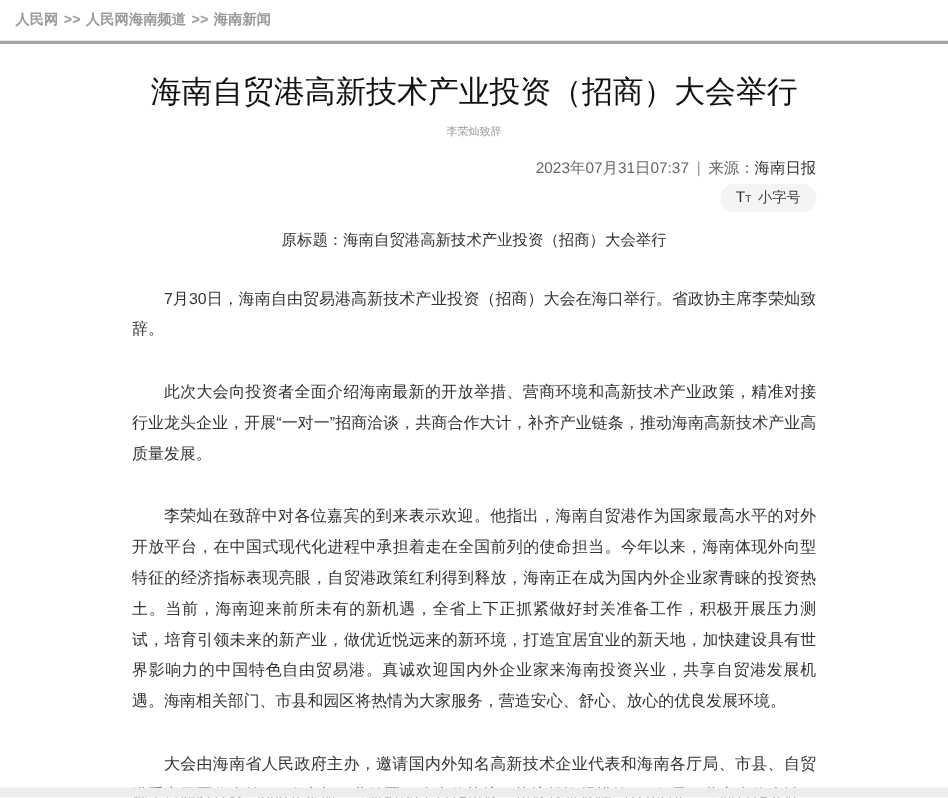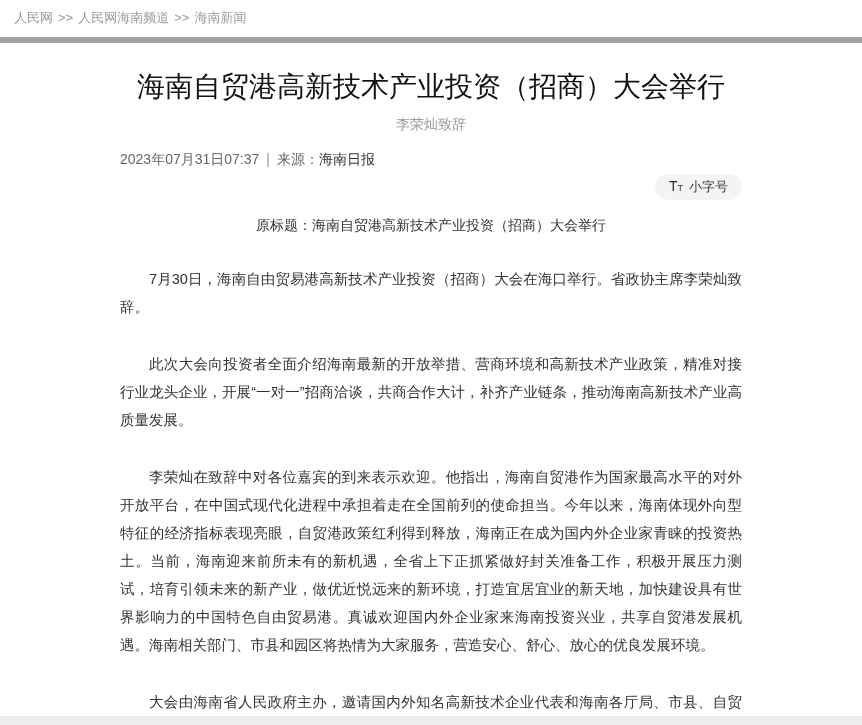--- a/index.html
+++ b/index.html
@@ -8,21 +8,22 @@
     background: #ffffff;
     font-family: "Liberation Sans", "DejaVu Sans", sans-serif;
     overflow: hidden;
     position: relative;
   }
   
   .breadcrumb {
     padding: 9px 12px 10px 14px;
     font-size: 13px;
     color: #9a9a9a;
-    border-bottom: 6px solid #a3a3a3;
+    border-bottom: 3px solid #a3a3a3;
+    font-weight: bold;
   }
   .breadcrumb a {
     color: #9a9a9a;
     text-decoration: none;
     cursor: pointer;
   }
   .breadcrumb .sep { margin: 0 5px; color: #9a9a9a; }
 
   
   .article {
@@ -33,26 +34,26 @@
     margin-top: 27px;
     text-align: center;
     font-size: 28px;
     line-height: 34px;
     font-weight: 400;
     color: #111111;
   }
   .article-subtitle {
     margin-top: 12px;
     text-align: center;
-    font-size: 14px;
+    font-size: 10px;
     color: #999999;
   }
   .article-meta {
     margin-top: 17px;
-    text-align: left;
+    text-align: right;
     font-size: 14px;
     color: #666666;
   }
   .article-meta .meta-sep { margin: 0 7px; color: #999999; }
   .article-meta .source-link { color: #333333; text-decoration: none; cursor: pointer; }
 
   .toolbar-row {
     margin-top: 5px;
     height: 28px;
     position: relative;

